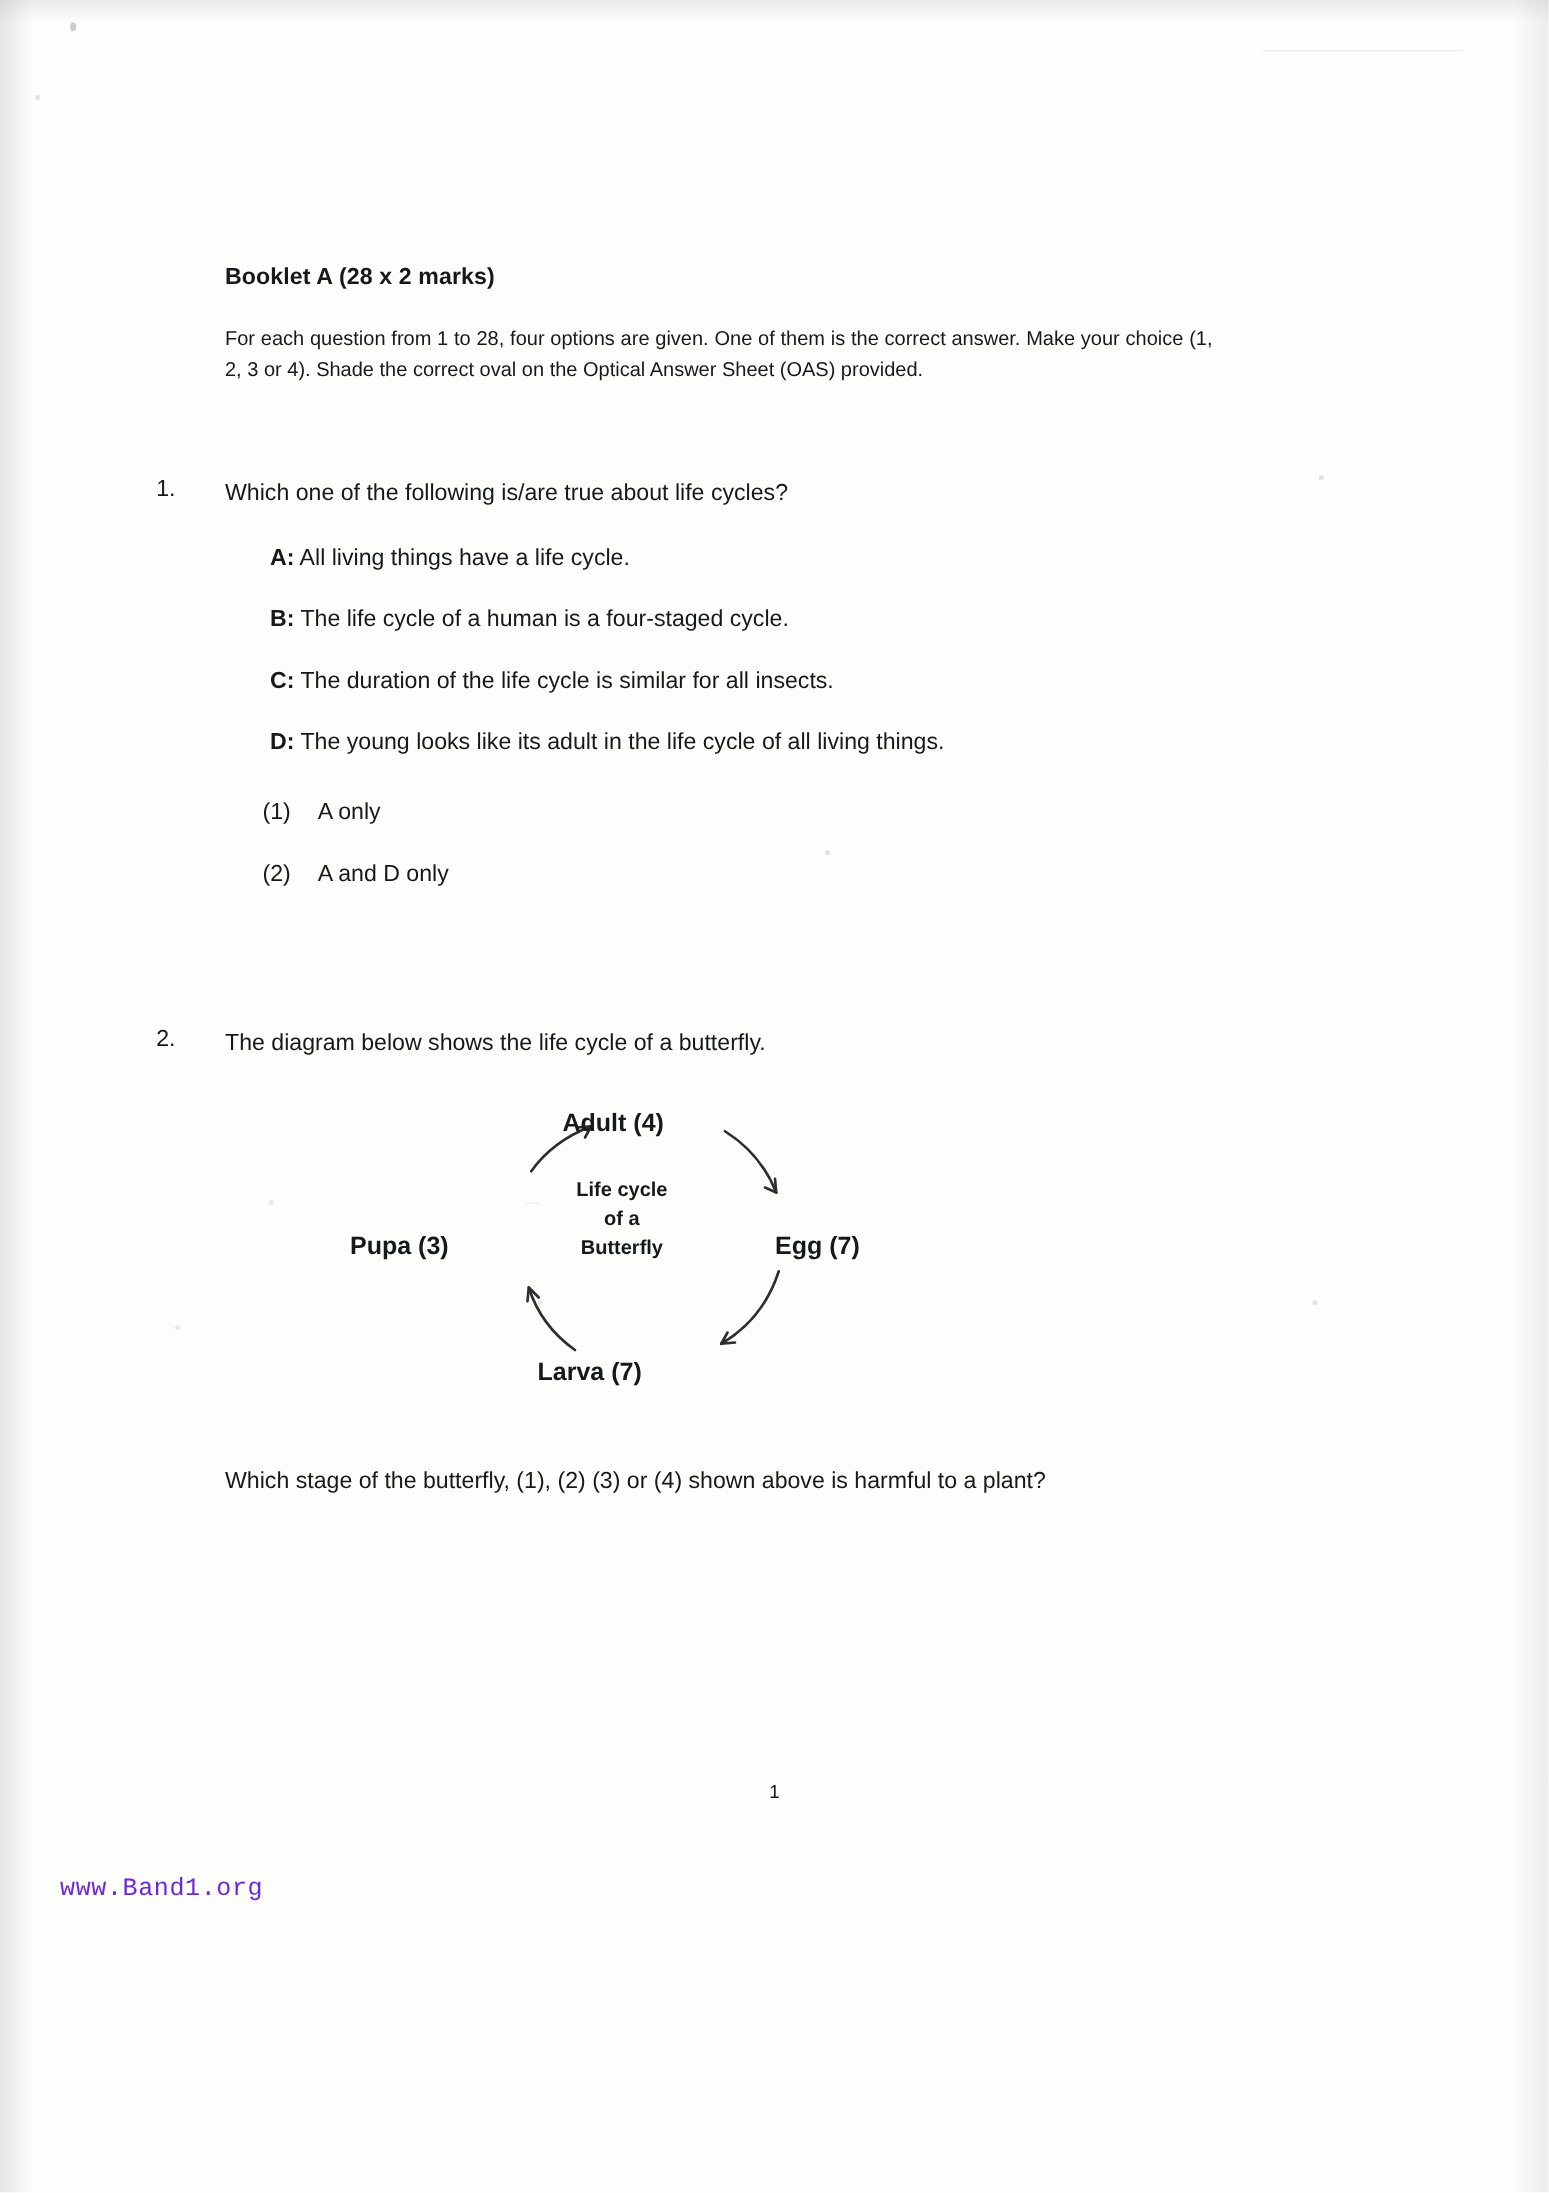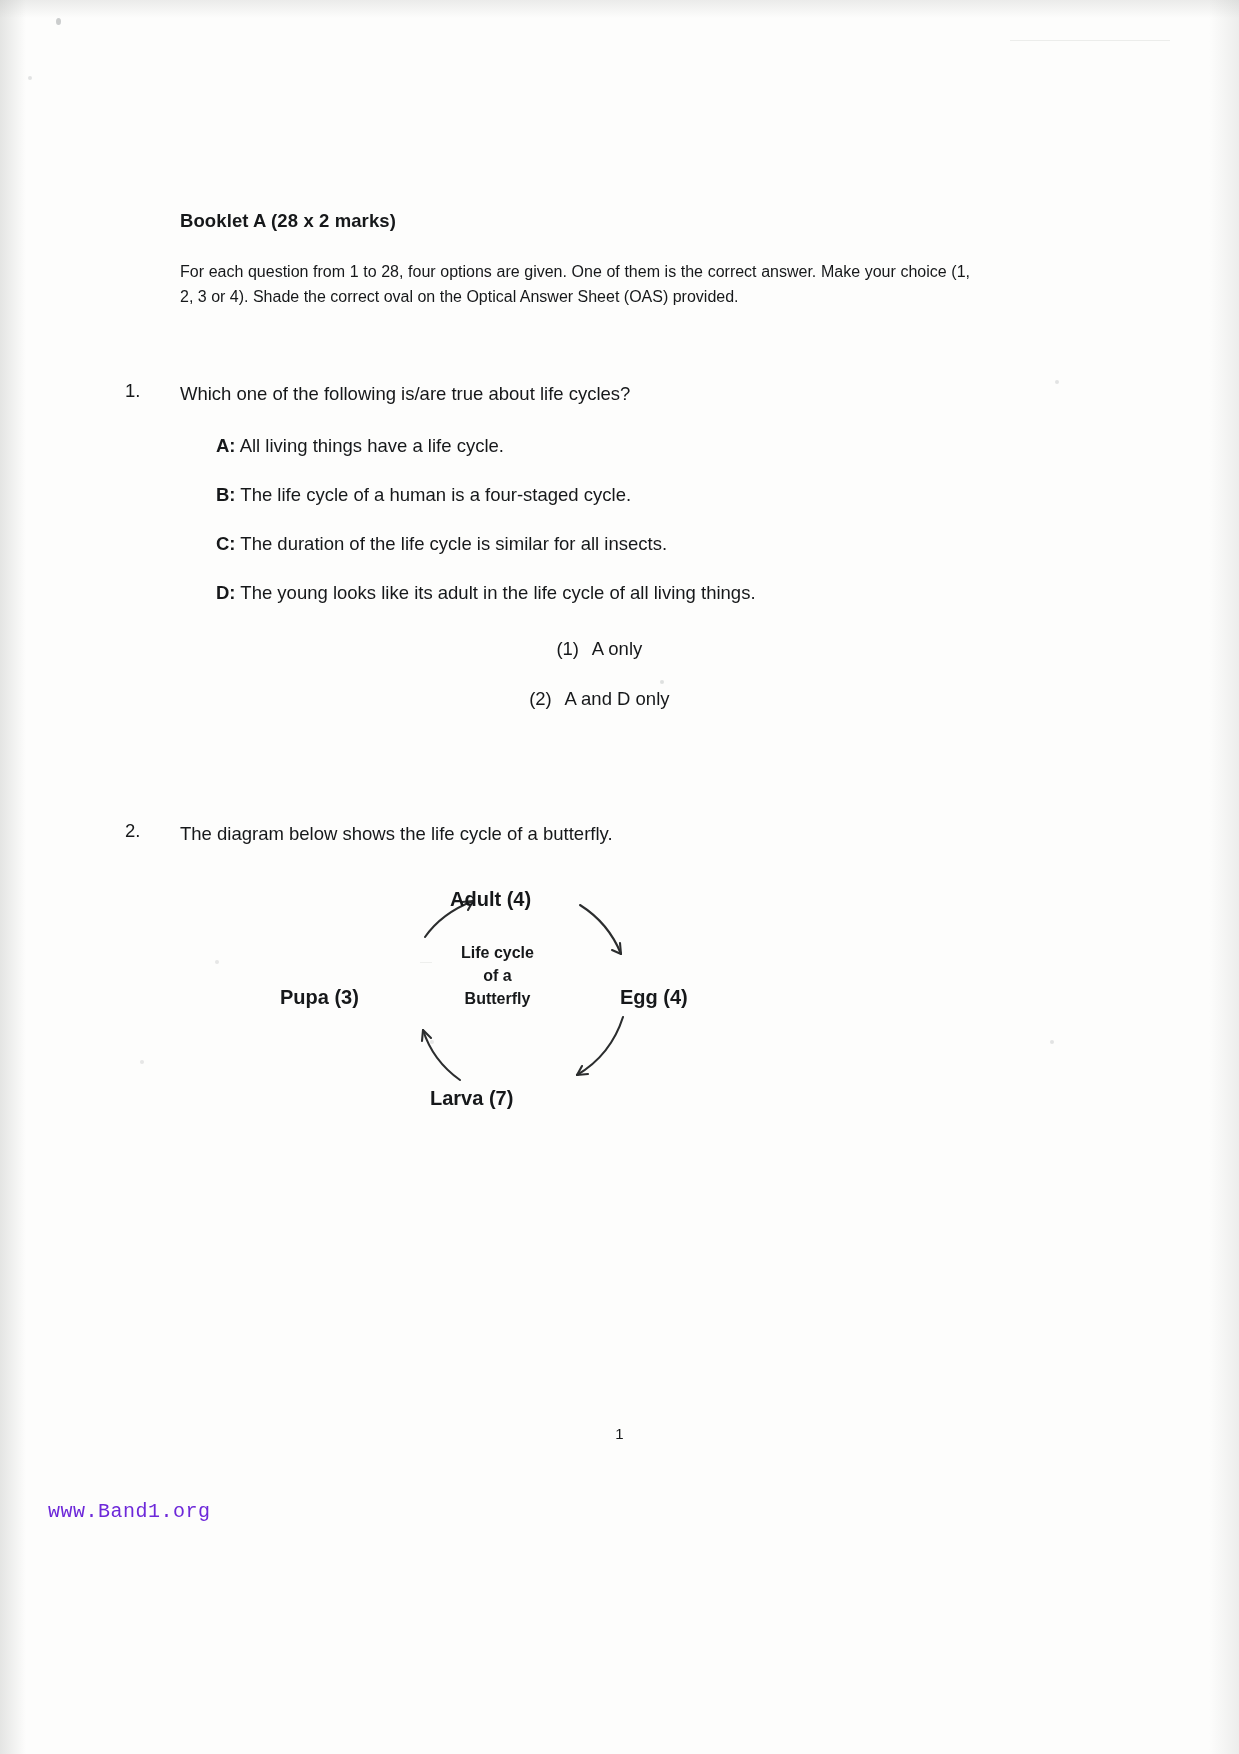--- a/index.html
+++ b/index.html
@@ -102,21 +102,20 @@
   .opt-list {
     margin: 30px 0 0 0;
     padding: 0;
     list-style: none;
   }
   .opt-list li {
     font-size: 18.5px;
     margin-left: 30px;
     margin-bottom: 24px;
     line-height: 1.4;
-    text-align: center;
   }
   .opt-num {
     display: inline-block;
     width: 40px;
   }
 
   
   .q2 {
     margin-top: 108px;
   }
@@ -259,24 +258,25 @@
         </svg>
 
         <div class="center-text">
           <span>Life cycle</span><br>
           <span>of a</span><br>
           <span>Butterfly</span>
         </div>
 
         <div class="dlabel adult">Adult (4)</div>
         <div class="dlabel pupa">Pupa (3)</div>
-        <div class="dlabel egg" style="left:345px;top:104px;">Egg (4)</div>
+        <div class="dlabel egg" style="left:345px;top:104px;">Egg (7)</div>
         <div class="dlabel larva">Larva (7)</div>
       </div>
 
+      <p class="q2-follow">Which stage of the butterfly, (1), (2) (3) or (4) shown above is harmful to a plant?</p>
     </div>
 
   </div>
 
   <div class="page-number">1</div>
   <div class="footer-url">www.Band1.org</div>
 
 </div>
 
 </body></html>

